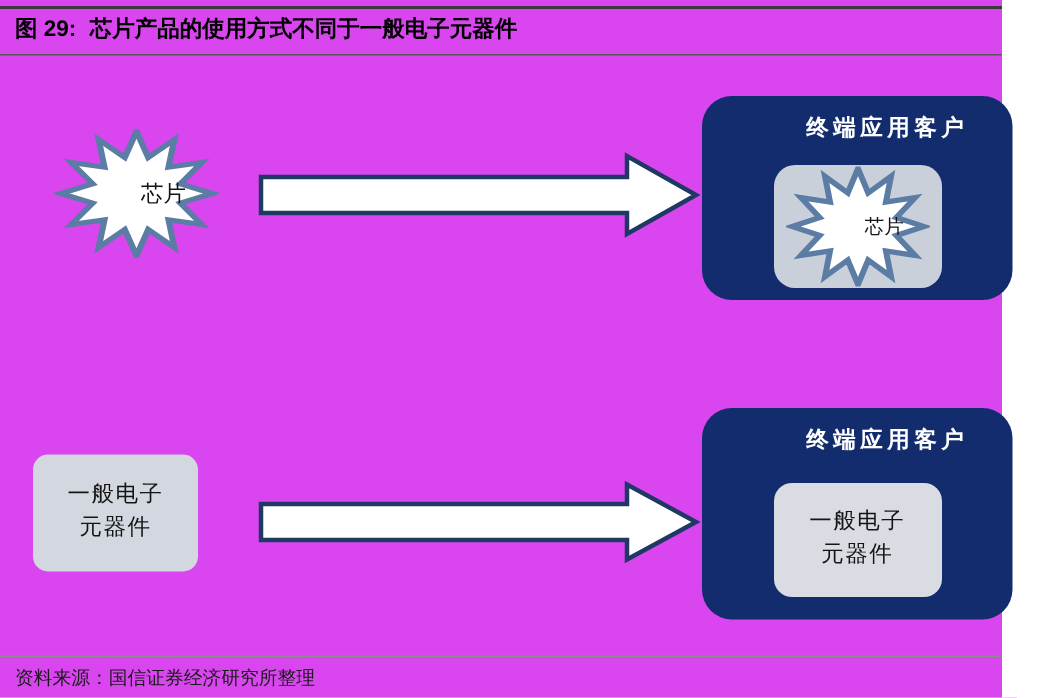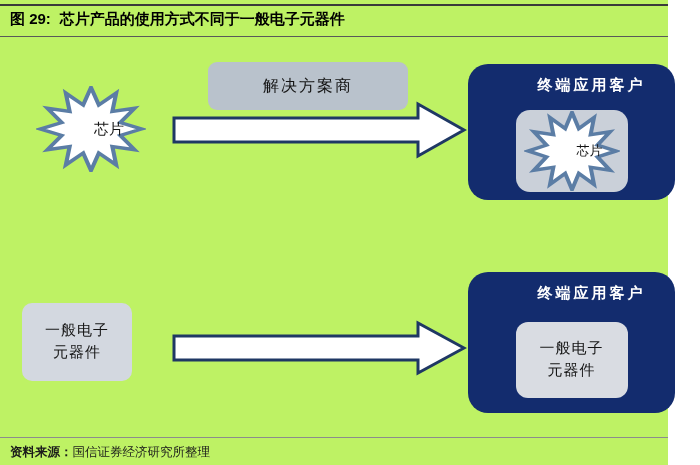--- a/index.html
+++ b/index.html
@@ -2,21 +2,21 @@
 <html><head>
 <meta charset="utf-8">
 <style>
   * { margin: 0; padding: 0; box-sizing: border-box; }
   html, body { background: #fff; }
   body {
     width: 700px; height: 465px;
     font-family: "Liberation Sans", "DejaVu Sans", sans-serif;
     position: relative; overflow: hidden;
   }
-  .canvas { position: absolute; left: 0; top: 0; width: 668px; height: 465px; background: #bef264; }
+  .canvas { position: absolute; left: 0; top: 0; width: 668px; height: 465px; background: #d946ef; }
   .cn { font-family: "Liberation Serif", "DejaVu Serif", serif; }
 
   .rule { position: absolute; left: 0; right: 0; }
   .rule-top    { top: 4px;  height: 2px; background: #3a3a3a; }
   .rule-title  { top: 36px; height: 1px; background: #595959; }
   .rule-footer { top: 437px; height: 1px; background: #8c8c8c; }
 
   .figure-title {
     position: absolute; left: 10px; top: 10px;
     font-size: 15px; font-weight: bold; color: #000; white-space: nowrap;
@@ -83,21 +83,21 @@
     position: absolute; left: 22px; top: 303px; width: 110px; height: 78px;
     background: #d3d8e0; border-radius: 10px;
     display: flex; flex-direction: column; align-items: center; justify-content: center;
     font-size: 15px; color: #141414; line-height: 1.45; letter-spacing: 1px;
   }
 
   .footer-source {
     position: absolute; left: 10px; top: 444px;
     font-size: 12.5px; color: #1a1a1a; white-space: nowrap;
   }
-  .footer-source .src-label { font-weight: bold; }
+  .footer-source .src-label { font-weight: normal; }
 </style>
 </head>
 <body>
 
 <div class="canvas">
 
   <div class="rule rule-top"></div>
 
   <div class="figure-title">
     <span class="fig-label">图 29:</span><span class="fig-text cn">芯片产品的使用方式不同于一般电子元器件</span>
@@ -105,21 +105,20 @@
 
   <div class="rule rule-title"></div>
 
   <div class="starburst starburst-left">
     <svg viewBox="0 0 120 114" preserveAspectRatio="none">
       <polygon points="115,57 91.9,65.5 107.6,84.5 83.3,80.3 87.5,104.6 68.5,88.9 60,112 51.5,88.9 32.5,104.6 36.7,80.3 12.4,84.5 28.1,65.5 5,57 28.1,48.5 12.4,29.5 36.7,33.7 32.5,9.4 51.5,25.1 60,2 68.5,25.1 87.5,9.4 83.3,33.7 107.6,29.5 91.9,48.5" fill="#ffffff" stroke="#5b7da5" stroke-width="4.5" stroke-linejoin="miter"></polygon>
     </svg>
     <div class="burst-label cn">芯片</div>
   </div>
 
-  <div class="solution-box cn">解决方案商</div>
 
   <div class="arrow arrow-top">
     <svg viewBox="0 0 295 60" preserveAspectRatio="none">
       <polygon points="2,18 246,18 246,4 292,30 246,56 246,42 2,42" fill="#ffffff" stroke="#1f3864" stroke-width="3" stroke-linejoin="miter"></polygon>
     </svg>
   </div>
 
   <div class="customer-box customer-top">
     <div class="customer-title cn">终端应用客户</div>
     <div class="inner-box inner-box-top">

